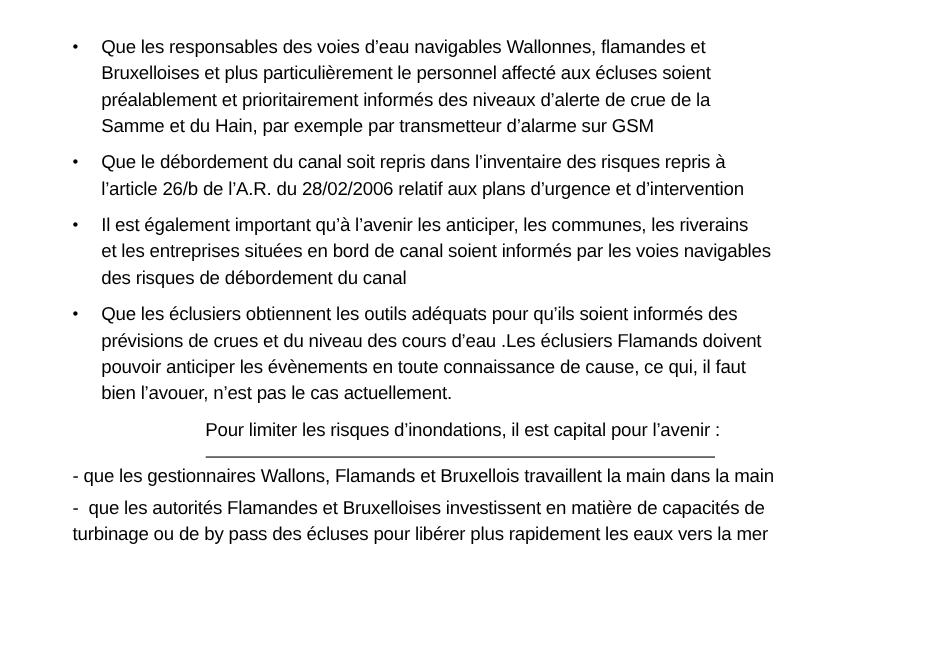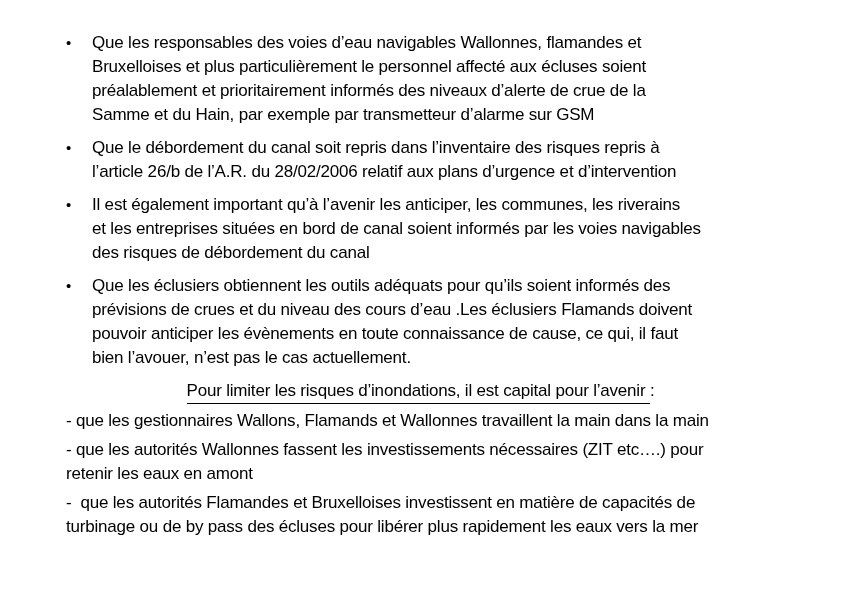--- a/index.html
+++ b/index.html
@@ -42,21 +42,21 @@
     white-space: pre-wrap;
   }
   .heading {
     text-align: center;
     margin: 2px 0 5px 0;
   }
   .heading .underlined {
     display: inline-block;
     white-space: pre;
     border-bottom: 1.5px solid #000000;
-    padding-bottom: 0;
+    padding-bottom: 12px;
   }
   .heading .suffix {
     white-space: pre;
   }
   .paragraph {
     white-space: pre-wrap;
     margin-bottom: 5px;
   }
 </style>
 </head>
@@ -91,20 +91,18 @@
       <span class="bullet-text">Que les éclusiers obtiennent les outils adéquats pour qu’ils soient informés des
 prévisions de crues et du niveau des cours d’eau .Les éclusiers Flamands doivent
 pouvoir anticiper les évènements en toute connaissance de cause, ce qui, il faut
 bien l’avouer, n’est pas le cas actuellement.</span>
     </div>
 
     <div class="heading">
       <span class="underlined">Pour limiter les risques d’inondations, il est capital pour l’avenir </span><span class="suffix">:</span>
     </div>
 
-    <div class="paragraph">- que les gestionnaires Wallons, Flamands et Wallonnes travaillent la main dans la main</div>
-    <div class="paragraph">- que les autorités Wallonnes fassent les investissements nécessaires (ZIT etc….) pour
-retenir les eaux en amont</div>
+    <div class="paragraph">- que les gestionnaires Wallons, Flamands et Bruxellois travaillent la main dans la main</div>
     <div class="paragraph">-  que les autorités Flamandes et Bruxelloises investissent en matière de capacités de
 turbinage ou de by pass des écluses pour libérer plus rapidement les eaux vers la mer</div>
 
   </div>
 </div>
 
 </body></html>

